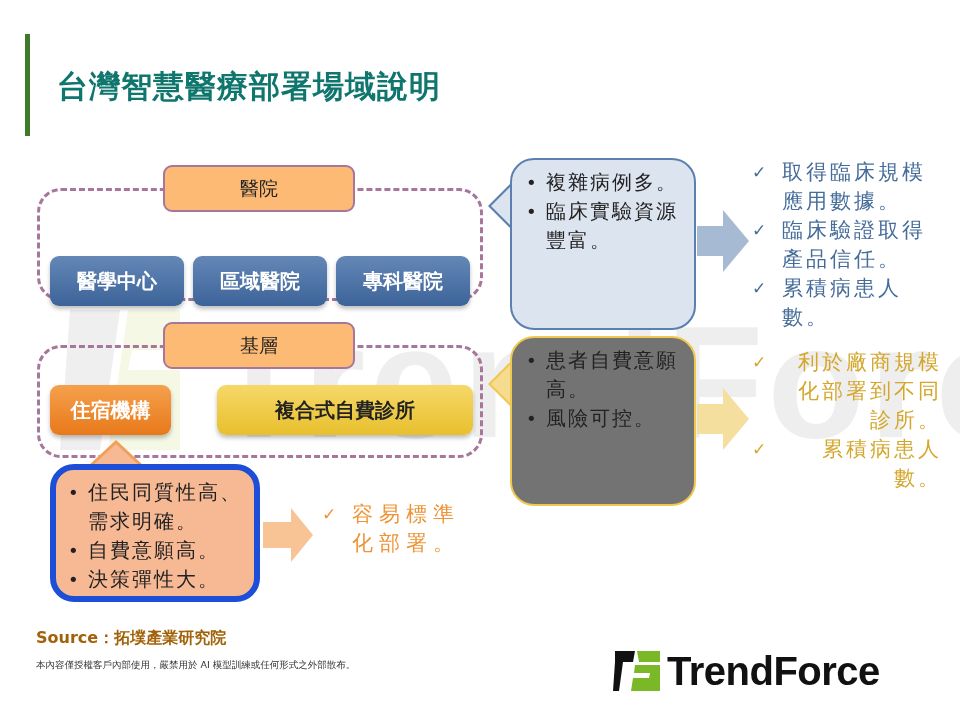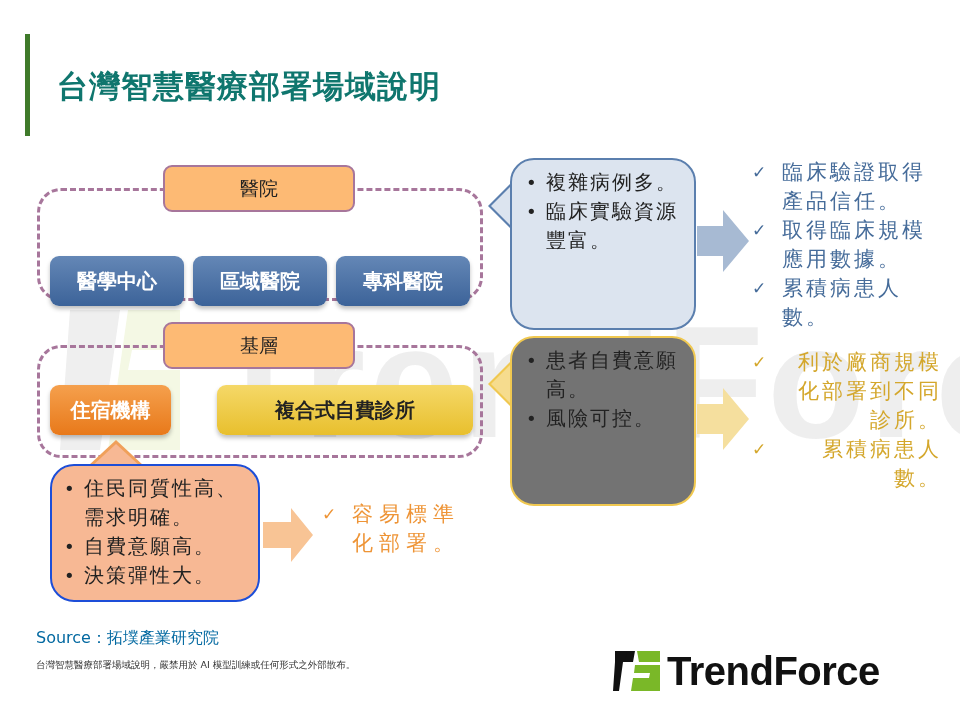--- a/index.html
+++ b/index.html
@@ -28,42 +28,42 @@
   .tile.orange { background: linear-gradient(#f5a04d, #e8791a); color: #fff; left: 50px; top: 385px; width: 121px; height: 50px; }
   .tile.yellow { background: linear-gradient(#f5d868, #e8bf2d); color: #222; left: 193px; top: 385px; width: 256px; height: 50px; margin-left: 24px; }
 
   
   .callout { position: absolute; border-radius: 24px; font-size: 20px; line-height: 29px; color: #222; }
   .callout ul { list-style: none; }
   .callout li { position: relative; padding-left: 20px; letter-spacing: 2px; }
   .callout li::before { content: "•"; position: absolute; left: 0; top: 0; font-size: 18px; }
   .callout.blue { left: 510px; top: 158px; width: 186px; height: 172px; background: #dce4ef; border: 2px solid #5b7fae; padding: 8px 8px 8px 14px; }
   .callout.yellow { left: 510px; top: 336px; width: 186px; height: 170px; background: #737373; border: 2px solid #f0c850; padding: 8px 8px 8px 14px; }
-  .callout.orange { left: 50px; top: 464px; width: 210px; height: 138px; background: #f7b894; border: 2px solid #1d4ed8; padding: 8px 6px 8px 12px; }
+  .callout.orange { left: 50px; top: 464px; width: 210px; height: 138px; background: #f7b894; border: 6px solid #1d4ed8; padding: 8px 6px 8px 12px; }
 
   .tail { position: absolute; width: 0; height: 0; }
   .tail.blue { left: 488px; top: 182px; border-top: 24px solid transparent; border-bottom: 24px solid transparent; border-right: 24px solid #5b7fae; }
   .tail.blue-in { left: 491px; top: 185px; border-top: 21px solid transparent; border-bottom: 21px solid transparent; border-right: 21px solid #dce4ef; }
   .tail.yellow { left: 488px; top: 360px; border-top: 24px solid transparent; border-bottom: 24px solid transparent; border-right: 24px solid #f0c850; }
   .tail.yellow-in { left: 491px; top: 363px; border-top: 21px solid transparent; border-bottom: 21px solid transparent; border-right: 21px solid #f6dc8e; }
   .tail.orange { left: 88px; top: 440px; border-left: 28px solid transparent; border-right: 28px solid transparent; border-bottom: 26px solid #f0a05a; }
   .tail.orange-in { left: 91px; top: 444px; border-left: 25px solid transparent; border-right: 25px solid transparent; border-bottom: 23px solid #f7b894; }
 
   
   .arrow { position: absolute; }
 
   
   .outcome { position: absolute; font-size: 21px; line-height: 29px; letter-spacing: 3px; }
   .outcome li { list-style: none; position: relative; padding-left: 30px; }
   .outcome li::before { content: "✓"; position: absolute; left: 0; top: 0; font-size: 17px; }
   .outcome.blue { left: 752px; top: 158px; width: 190px; color: #466c9a; }
   .outcome.yellow { left: 752px; top: 348px; width: 190px; color: #d4a72c; text-align: right; }
   .outcome.orange { left: 322px; top: 500px; width: 160px; color: #ee9436; letter-spacing: 6px; }
 
-  .source { position: absolute; left: 36px; top: 628px; font-size: 16px; font-weight: normal; color: #0369a1; }
+  .source { position: absolute; left: 36px; top: 628px; font-size: 16px; font-weight: bold; color: #a16207; }
   .disclaimer { position: absolute; left: 36px; top: 657px; font-size: 9.5px; line-height: 16px; color: #333; }
 
   .brand { position: absolute; left: 613px; top: 648px; width: 320px; height: 46px; display: flex; align-items: center; }
   .brand-text { font-family: "Liberation Sans", sans-serif; font-weight: bold; font-size: 40px; color: #111; margin-left: 6px; letter-spacing: -0.5px; }
 </style>
 </head>
 <body>
 
 <div class="accent-bar"></div>
 <h1 class="page-title">台灣智慧醫療部署場域說明</h1>
@@ -89,22 +89,22 @@
     <li>複雜病例多。</li>
     <li>臨床實驗資源豐富。</li>
   </ul>
 </div>
 
 <svg class="arrow" style="left:697px;top:210px;" width="52" height="62" viewBox="0 0 52 62">
   <polygon points="0,16 26,16 26,0 52,31 26,62 26,46 0,46" fill="#a7bad3"></polygon>
 </svg>
 
 <ul class="outcome blue">
+  <li>取得臨床規模應用數據。</li>
   <li>臨床驗證取得產品信任。</li>
-  <li>取得臨床規模應用數據。</li>
   <li>累積病患人數。</li>
 </ul>
 
 <div class="group primary"></div>
 <div class="group-label primary">基層</div>
 <div class="tile orange">住宿機構</div>
 <div class="tile yellow">複合式自費診所</div>
 
 <div class="tail yellow"></div>
 <div class="tail yellow-in"></div>
@@ -137,21 +137,21 @@
 <svg class="arrow" style="left:263px;top:508px;" width="50" height="54" viewBox="0 0 50 54">
   <polygon points="0,14 28,14 28,0 50,27 28,54 28,40 0,40" fill="#f8c495"></polygon>
 </svg>
 
 <ul class="outcome orange">
   <li>容易標準化部署。</li>
 </ul>
 
 <div class="source">Source：拓墣產業研究院</div>
 <div class="disclaimer">
-  <div>台灣智慧醫療部署場域說明，嚴禁用於 AI 模型訓練或任何形式之外部散布。</div>
+  <div>本內容僅授權客戶內部使用，嚴禁用於 AI 模型訓練或任何形式之外部散布。</div>
 </div>
 
 <div class="brand">
   <svg width="48" height="46" viewBox="0 0 48 46">
     <polygon points="2,3 22,3 20,14 10,14 6,43 0,43 2,14" fill="#111"></polygon>
     <polygon points="2,3 14,3 12,14 2,14" fill="#111"></polygon>
     <polygon points="24,3 47,3 47,14 26,14" fill="#7ab828"></polygon>
     <polygon points="22,17 47,17 47,43 18,43 20,30 36,30 37,25 21,25" fill="#7ab828"></polygon>
   </svg>
   <span class="brand-text">TrendForce</span>

